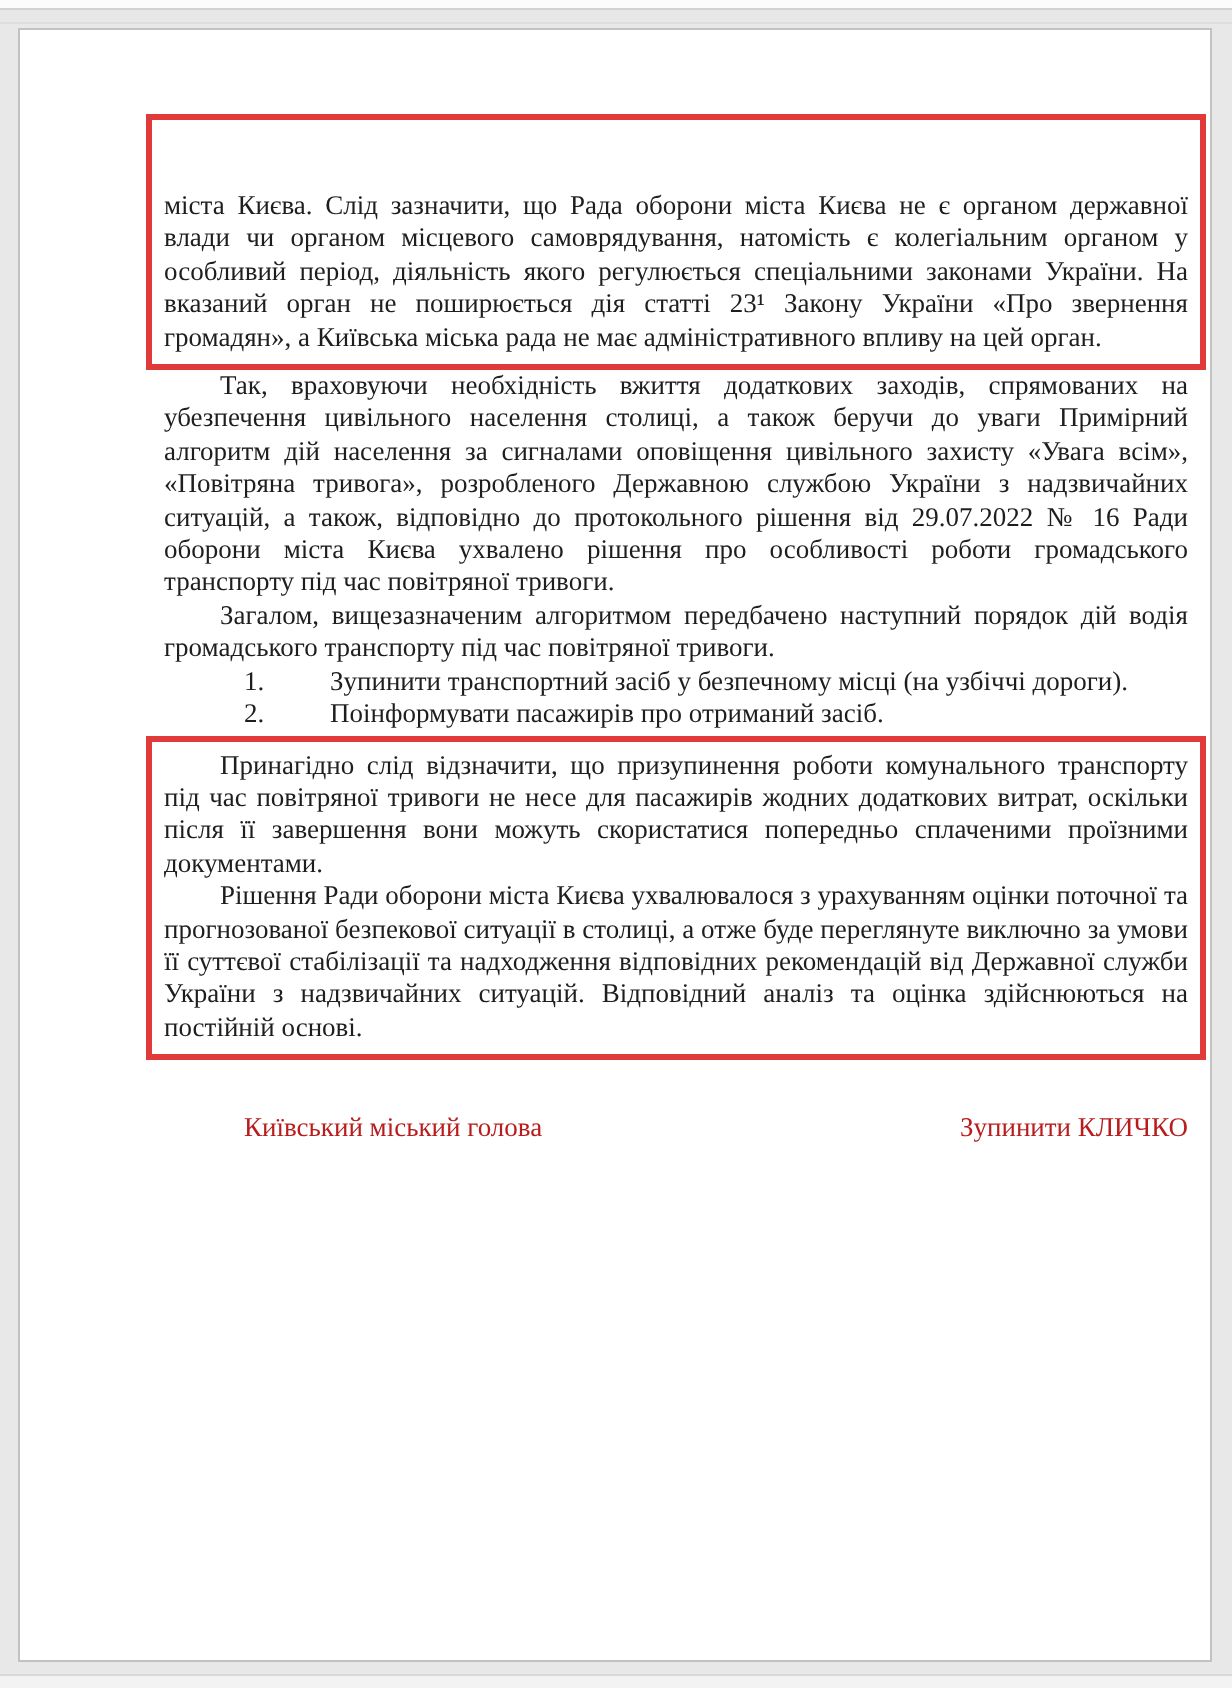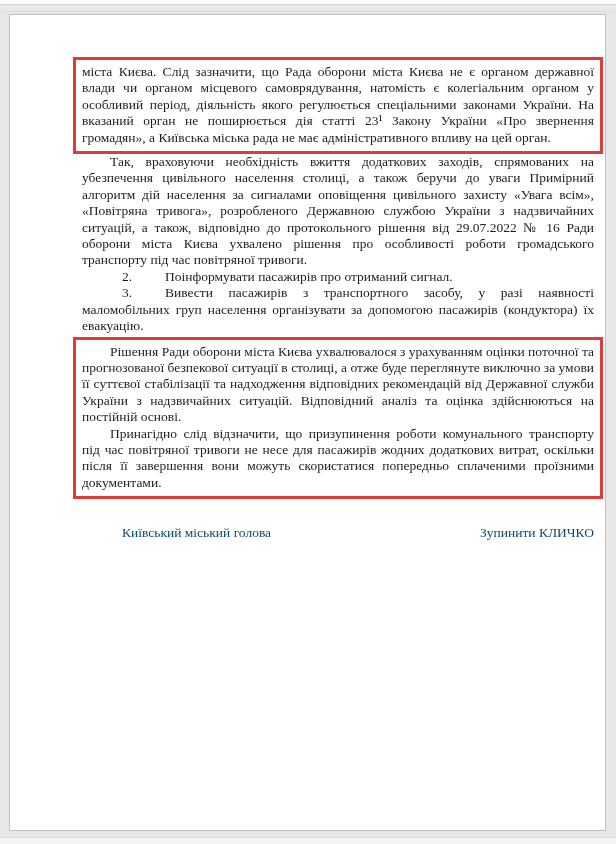--- a/index.html
+++ b/index.html
@@ -48,20 +48,21 @@
   .doc-text p {
     margin: 0;
     font-size: 13.5px;
     line-height: 16.4px;
     color: #1e1e1e;
     text-align: justify;
     text-indent: 28px;
   }
   .doc-text p.no-indent {
     text-indent: 0;
+    margin-top: 31px;
   }
   .doc-text p.li {
     text-indent: 40px;
   }
   .doc-text p.li .num {
     display: inline-block;
     width: 43px;
     text-indent: 0;
   }
   .hl-box {
@@ -74,49 +75,50 @@
     margin-top: 2px;
   }
   .signature {
     display: flex;
     justify-content: space-between;
     align-items: flex-end;
     margin-top: 26px;
     padding-left: 40px;
     font-size: 13.5px;
     line-height: 16.4px;
-    color: #0c4a6e;
+    color: #b91c1c;
   }
 </style>
 </head>
 <body>
 
 <div class="top-strip"></div>
 <div class="top-strip2"></div>
 
 <div class="page">
   <div class="doc-text">
 
     <div class="hl-box">
       <p class="no-indent">міста Києва. Слід зазначити, що Рада оборони міста Києва не є органом державної влади чи органом місцевого самоврядування, натомість є колегіальним органом у особливий період, діяльність якого регулюється спеціальними законами України. На вказаний орган не поширюється дія статті 23¹ Закону України «Про звернення громадян», а Київська міська рада не має адміністративного впливу на цей орган.</p>
     </div>
 
     <p>Так, враховуючи необхідність вжиття додаткових заходів, спрямованих на убезпечення цивільного населення столиці, а також беручи до уваги Примірний алгоритм дій населення за сигналами оповіщення цивільного захисту «Увага всім», «Повітряна тривога», розробленого Державною службою України з надзвичайних ситуацій, а також, відповідно до протокольного рішення від 29.07.2022 № 16 Ради оборони міста Києва ухвалено рішення про особливості роботи громадського транспорту під час повітряної тривоги.</p>
 
+    <p>Загалом, вищезазначеним алгоритмом передбачено наступний порядок дій водія громадського транспорту під час повітряної тривоги.</p>
 
+    <p class="li"><span class="num">1.</span><span>Зупинити транспортний засіб у безпечному місці (на узбіччі дороги).</span></p>
 
-    <p class="li"><span class="num">2.</span><span>Поінформувати пасажирів про отриманий сигнал.</span></p>
+    <p class="li"><span class="num">2.</span><span>Поінформувати пасажирів про отриманий засіб.</span></p>
 
-    <p class="li"><span class="num">3.</span><span>Вивести пасажирів з транспортного засобу, у разі наявності маломобільних груп населення організувати за допомогою пасажирів (кондуктора) їх евакуацію.</span></p>
 
 
 
     <div class="hl-box second">
+      <p>Принагідно слід відзначити, що призупинення роботи комунального транспорту під час повітряної тривоги не несе для пасажирів жодних додаткових витрат, оскільки після її завершення вони можуть скористатися попередньо сплаченими проїзними документами.</p>
       <p>Рішення Ради оборони міста Києва ухвалювалося з урахуванням оцінки поточної та прогнозованої безпекової ситуації в столиці, а отже буде переглянуте виключно за умови її суттєвої стабілізації та надходження відповідних рекомендацій від Державної служби України з надзвичайних ситуацій. Відповідний аналіз та оцінка здійснюються на постійній основі.</p>
-      <p>Принагідно слід відзначити, що призупинення роботи комунального транспорту під час повітряної тривоги не несе для пасажирів жодних додаткових витрат, оскільки після її завершення вони можуть скористатися попередньо сплаченими проїзними документами.</p>
     </div>
 
     <div class="signature">
       <span>Київський міський голова</span>
       <span>Зупинити КЛИЧКО</span>
     </div>
 
   </div>
 </div>
 

